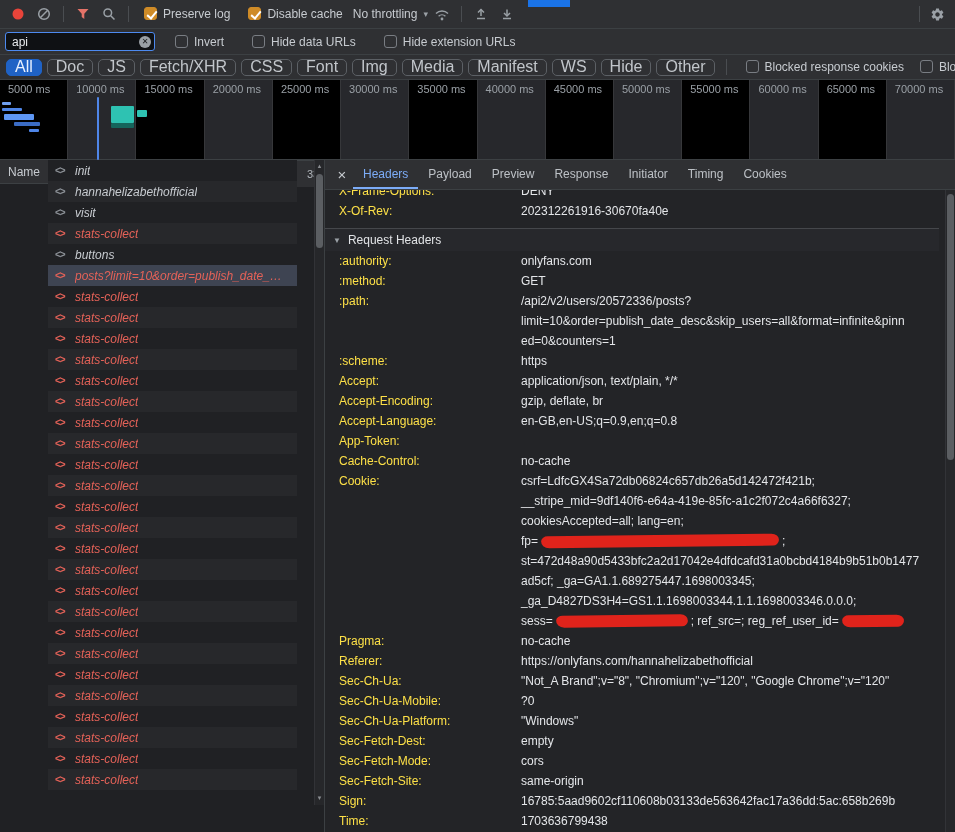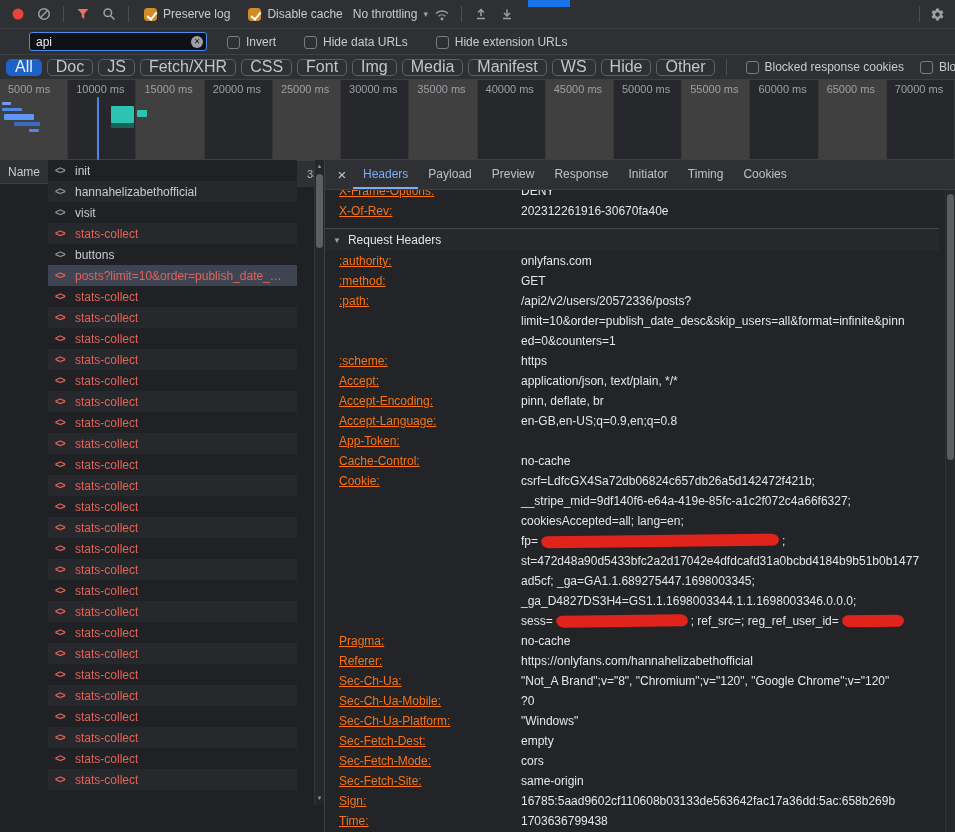--- a/index.html
+++ b/index.html
@@ -11,54 +11,54 @@
   }
   
   .tb { display:flex; align-items:center; background:var(--bg-bar,#2f3033); border-bottom:1px solid var(--border,#3c4043); }
   .tb-main   { height:29px; padding:0 6px; gap:2px; }
   .tb-filter { height:26px; padding:0 5px; gap:12px; }
   .tb-types  { height:25px; padding:0 6px; gap:6px; }
   .icon-btn { width:24px; height:22px; display:flex; align-items:center; justify-content:center; color:#9aa0a6; border-radius:3px; flex:0 0 auto; }
   .ic-record { color:var(--record-red,#e8443a); }
   .ic-funnel { color:var(--filter-active,#e57368); }
   .sep { width:1px; height:16px; background:#4a4d51; margin:0 5px; flex:0 0 auto; }
-  .cb-group { display:flex; align-items:flex-end; gap:6px; margin:0 8px; color:#c7cbd0; white-space:nowrap; cursor:default; }
+  .cb-group { display:flex; align-items:flex-start; gap:6px; margin:0 8px; color:#c7cbd0; white-space:nowrap; cursor:default; }
   .checkbox { width:13px; height:13px; border:1px solid #797d83; border-radius:3px; background:transparent; position:relative; flex:0 0 auto; }
   .checkbox.checked { background:var(--checkbox-orange,#cf8b27); border-color:var(--checkbox-orange,#cf8b27); }
   .checkbox.checked::after { content:""; position:absolute; left:4px; top:1px; width:4px; height:8px; border:solid #fff; border-width:0 2px 2px 0; transform:rotate(40deg); }
   .throttle { display:flex; align-items:center; gap:6px; margin:0 0; color:#c7cbd0; white-space:nowrap; }
   .caret { font-size:9px; color:#9aa0a6; }
   .tb-right { margin-left:auto; display:flex; align-items:center; }
   .blue-bar { position:absolute; left:528px; top:0; width:42px; height:7px; background:#1a73e8; z-index:6; }
   
-  .filter-box { position:relative; width:178px; height:19px; flex:0 0 auto;margin-left:24px; }
+  .filter-box { position:relative; width:150px; height:19px; flex:0 0 auto; }
   .filter-input { width:100%; height:100%; background:#0f1114; border:1px solid var(--focus-blue,#4d8af0); border-radius:3px; color:#e8eaed; font-size:12px; font-family:inherit; padding:0 20px 0 6px; outline:none; }
   .clear-btn { position:absolute; right:4px; top:3.5px; width:12px; height:12px; border-radius:50%; background:#9aa0a6; color:#17181b; font-size:8px; line-height:12px; text-align:center; }
   
   .pills { display:flex; align-items:center; gap:5px; }
   .pill { height:17px; padding:0 8px; display:flex; align-items:center; border:1px solid #5c6065; border-radius:5px; color:#c2c6cb; font-size:16px; white-space:nowrap; }
   .pill.active { background:var(--accent-blue,#1f62c5); border-color:var(--accent-blue,#1f62c5); color:#e8f0fe; }
   .type-cbs { display:flex; align-items:center; }
   
-  .overview { height:80px; position:relative; border-bottom:1px solid var(--border,#3c4043); background:#404040; }
+  .overview { height:80px; position:relative; border-bottom:1px solid var(--border,#3c4043); background:#000000; }
   .ov-cols { display:flex; height:100%; }
   .ov-col { flex:1 1 0; border-right:1px solid #36373a; padding:3px 0 0 8px; font-size:11px; color:#9aa0a6; white-space:nowrap; overflow:hidden; }
   .ov-col:nth-child(even) { background:#27282c; }
   .ov-bars { position:absolute; inset:0; pointer-events:none; }
   .ov-bar { position:absolute; border-radius:1px; }
   
   .main { display:flex; height:672px; }
   .left { width:325px; flex:0 0 325px; display:flex; position:relative; border-right:1px solid var(--border,#3c4043); background:var(--bg-panel,#202124); }
   .col-header { height:24px; flex:0 0 24px; background:var(--bg-bar,#2f3033); border-bottom:1px solid var(--border,#3c4043); display:flex; align-items:center; padding:0 8px; color:#c7cbd0; }
   .net-list { flex:1 1 auto; overflow:hidden; }
   .net-row { height:21px; display:flex; align-items:center; padding:0 14px 0 7px; white-space:nowrap; }
   .net-row:nth-child(even) { background:#27282b; }
   .net-row.selected { background:var(--selected-row,#3e4452); }
   .ric { font-size:10px; font-weight:bold; letter-spacing:-1px; margin-right:6px; color:#8d9298; flex:0 0 14px; }
-  .rlb { overflow:hidden; text-overflow:ellipsis; color:#c7cbd0; }
+  .rlb { overflow:hidden; text-overflow:ellipsis; color:#c7cbd0;font-style:italic; }
   .net-row.error .ric, .net-row.error .rlb,
   .net-row.selected .ric, .net-row.selected .rlb { color:var(--error-red,#e46258); }
   .status { height:27px; flex:0 0 27px; background:var(--bg-bar,#2f3033); border-top:1px solid var(--border,#3c4043); display:flex; align-items:center; padding:0 10px; font-size:11px; color:#b0b5bb; white-space:nowrap; overflow:hidden; }
   .status .sep { height:13px; margin:0 8px; }
   
   .v-scroll { position:absolute; right:0; width:10px; background:#26272a; border-left:1px solid #323337; z-index:4; }
   .left-scroll { top:0; bottom:27px; }
   .right-scroll { top:30px; bottom:0; }
   .arr { position:absolute; left:0; width:9px; height:11px; font-size:6px; color:#8a8d91; text-align:center; line-height:11px; }
   .arr.up { top:1px; } .arr.down { bottom:1px; }
@@ -68,21 +68,21 @@
   
   .right { flex:1 1 auto; display:flex; flex-direction:column; position:relative; background:#232427; overflow:hidden; }
   .tabs { height:30px; flex:0 0 30px; background:var(--bg-bar,#2f3033); border-bottom:1px solid var(--border,#3c4043); display:flex; align-items:center; padding-left:6px; }
   .close-x { width:22px; text-align:center; font-size:15px; color:#c7cbd0; flex:0 0 22px; }
   .tabs-ct { display:flex; height:100%; align-items:stretch; }
   .tab { padding:0 10px; line-height:28px; color:#bdc1c6; border-bottom:2px solid transparent; white-space:nowrap; }
   .tab.active { color:var(--tab-blue,#7cacf8); border-bottom-color:var(--tab-blue,#7cacf8); }
   .hdr-scroll { flex:1 1 auto; overflow:hidden; position:relative; }
   .hdr-content { margin-top:-9px; padding-right:16px; }
   .hdr-row { display:flex; align-items:flex-start; }
-  .hdr-name { flex:0 0 196px; padding-left:14px; line-height:20px; color:#f97316; white-space:nowrap;text-decoration:underline; }
+  .hdr-name { flex:0 0 196px; padding-left:14px; line-height:20px; color:#fde047; white-space:nowrap; }
   .hdr-val { flex:1 1 auto; line-height:20px; color:#e4e6e9; word-break:break-all; }
   .vline { line-height:20px; }
   .section-row { margin-top:7px; border-top:1px solid #45474b; background:#27282c; padding:4px 0 4px 8px; display:flex; align-items:center; gap:7px; color:#e1e3e6; font-weight:500; }
   .tri { font-size:8px; color:#9aa0a6; }
   .redact { display:inline-block; height:12px; background:var(--redact-red,#e0231b); border-radius:8px 11px 7px 12px / 6px 9px 7px 10px; vertical-align:middle; margin:-2px 3px 0 3px; transform:rotate(-0.7deg) skewX(-6deg); }
   svg { display:block; }
 </style>
 </head>
 <body>
 
@@ -426,21 +426,21 @@
             <div class="hdr-row">
               <div class="hdr-name">:scheme:</div>
               <div class="hdr-val">https</div>
             </div>
             <div class="hdr-row">
               <div class="hdr-name">Accept:</div>
               <div class="hdr-val">application/json, text/plain, */*</div>
             </div>
             <div class="hdr-row">
               <div class="hdr-name">Accept-Encoding:</div>
-              <div class="hdr-val">pinn, deflate, br</div>
+              <div class="hdr-val">gzip, deflate, br</div>
             </div>
             <div class="hdr-row">
               <div class="hdr-name">Accept-Language:</div>
               <div class="hdr-val">en-GB,en-US;q=0.9,en;q=0.8</div>
             </div>
             <div class="hdr-row">
               <div class="hdr-name">App-Token:</div>
             </div>
             <div class="hdr-row">
               <div class="hdr-name">Cache-Control:</div>

